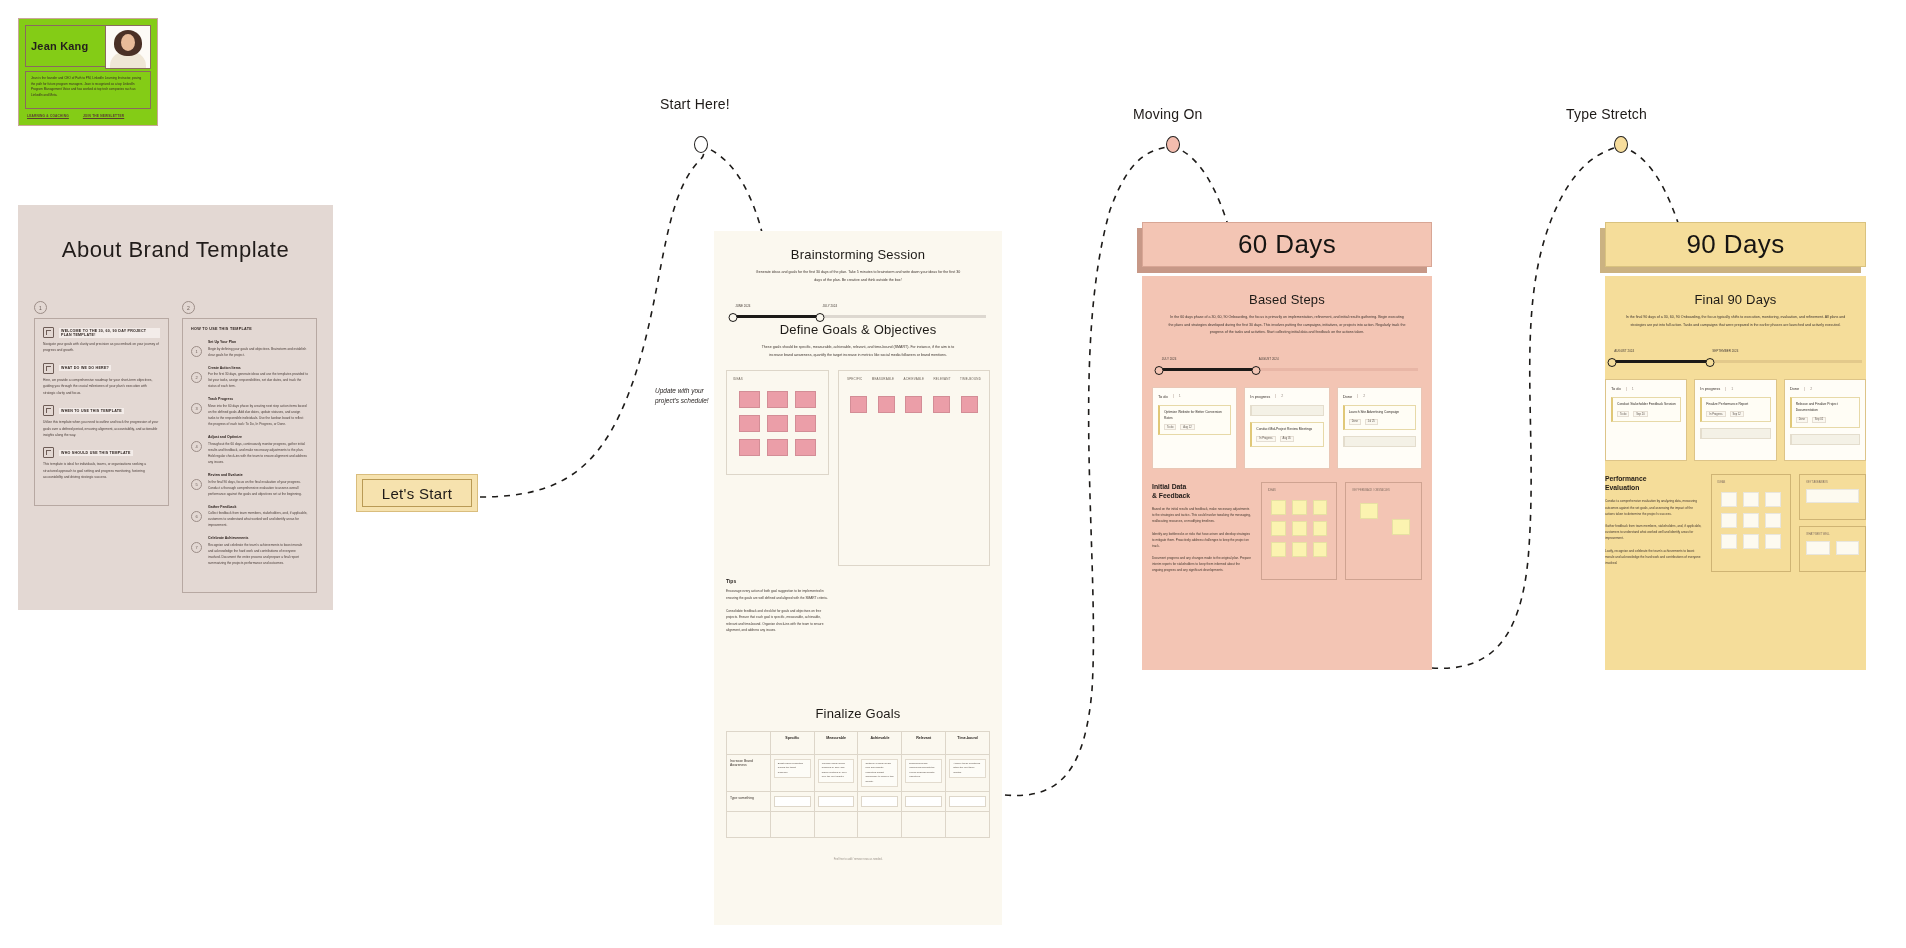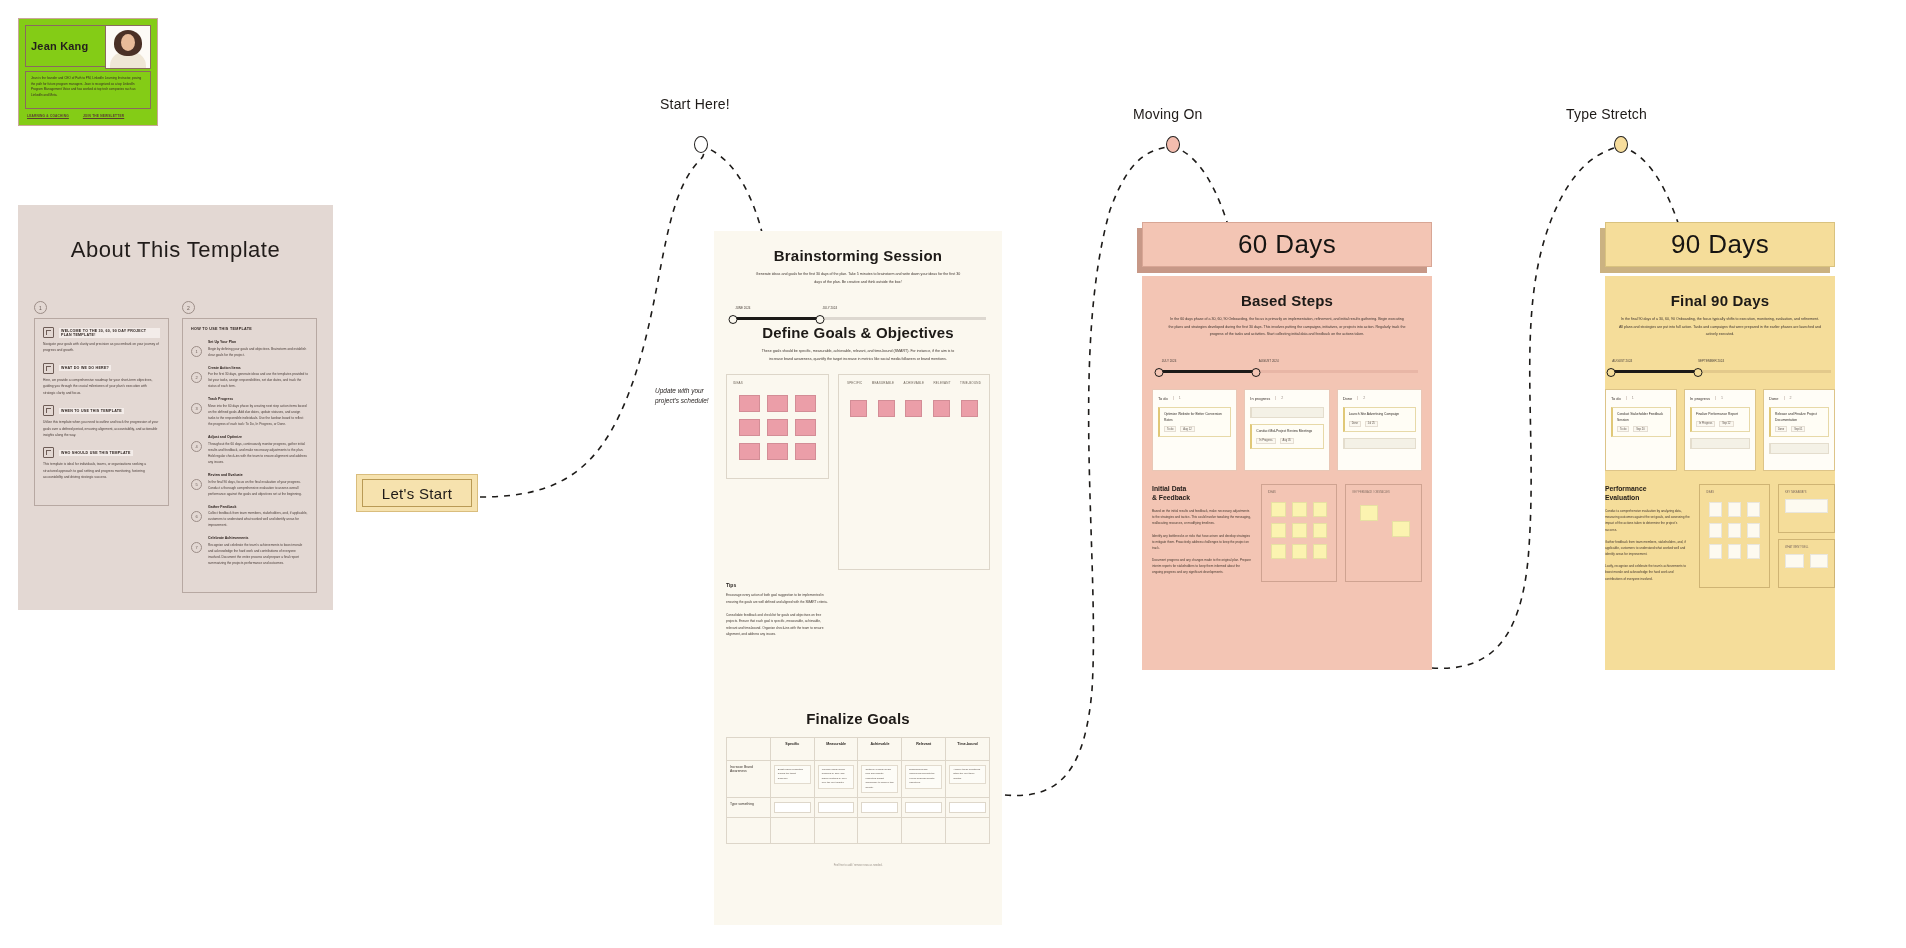--- a/index.html
+++ b/index.html
@@ -115,27 +115,27 @@
   #panel-30{left:714px;top:222px;width:288px;}
   #panel-30 .panel-head .shadow{background:#b9b4ae;}
   #panel-30 .panel-head .face{background:#f7f3ea;}
   #panel-30 .panel-body{background:#fbf8ef;height:694px;padding:16px 12px;}
   
   #panel-60{left:1142px;top:222px;width:290px;}
   #panel-60 .panel-head .shadow{background:#c79887;}
   #panel-60 .panel-head .face{background:#f3c5b4;border-color:#d8a695;}
   #panel-60 .panel-body{background:#f3c5b4;height:394px;padding:16px 10px;}
   
-  #panel-90{left:1605px;top:222px;width:230px;}
+  #panel-90{left:1605px;top:222px;width:261px;}
   #panel-90 .panel-head .shadow{background:#cbb281;}
   #panel-90 .panel-head .face{background:#f5dd9a;border-color:#d9c27f;}
   #panel-90 .panel-body{background:#f5dd9a;height:394px;padding:16px 0;}
 
   .sec-h{text-align:center;font-size:12.5px;letter-spacing:.2px;color:#1d1a17;font-weight:700;}
-  .sec-h.light{font-weight:700;font-size:15px;}
+  .sec-h.light{font-weight:400;font-size:13px;}
   .sec-sub{
     text-align:center;font-size:3.6px;line-height:2.1;color:#3e342e;
     margin:7px auto 0;max-width:78%;
   }
 
   
   .tl{margin:22px 4px 0;position:relative;height:16px;}
   .tl .track{position:absolute;left:0;right:0;top:9px;height:3px;background:#ddd8d0;}
   .tl .fill{position:absolute;left:0;top:9px;height:3px;background:#1c1a18;}
   .tl .node{position:absolute;top:7px;width:7px;height:7px;border-radius:50%;border:1px solid #1c1a18;background:#fbf8ef;transform:translateX(-50%);}
@@ -230,21 +230,21 @@
     <div id="author-bio-box">
       <div id="author-bio">Jean is the founder and CEO of Path to PM, LinkedIn Learning Instructor, paving the path for future program managers. Jean is recognized as a top LinkedIn Program Management Voice and has worked at top tech companies such as LinkedIn and Meta.</div>
     </div>
     <div id="author-links">
       <a class="author-link">LEARNING &amp; COACHING</a>
       <a class="author-link">JOIN THE NEWSLETTER</a>
     </div>
   </div>
 
   <div class="abs" id="about-card">
-    <div id="about-title">About This Template</div>
+    <div id="about-title">About Brand Template</div>
     <div id="about-cols">
 
       <div class="about-col" id="col-left">
         <div class="col-badge">1</div>
         <div class="col-body">
           <div class="sec">
             <div class="sec-head">
                 <span class="sec-ico"></span>
               <span class="sec-title">WELCOME TO THE 30, 60, 90 DAY PROJECT PLAN TEMPLATE!</span>
               </div>

